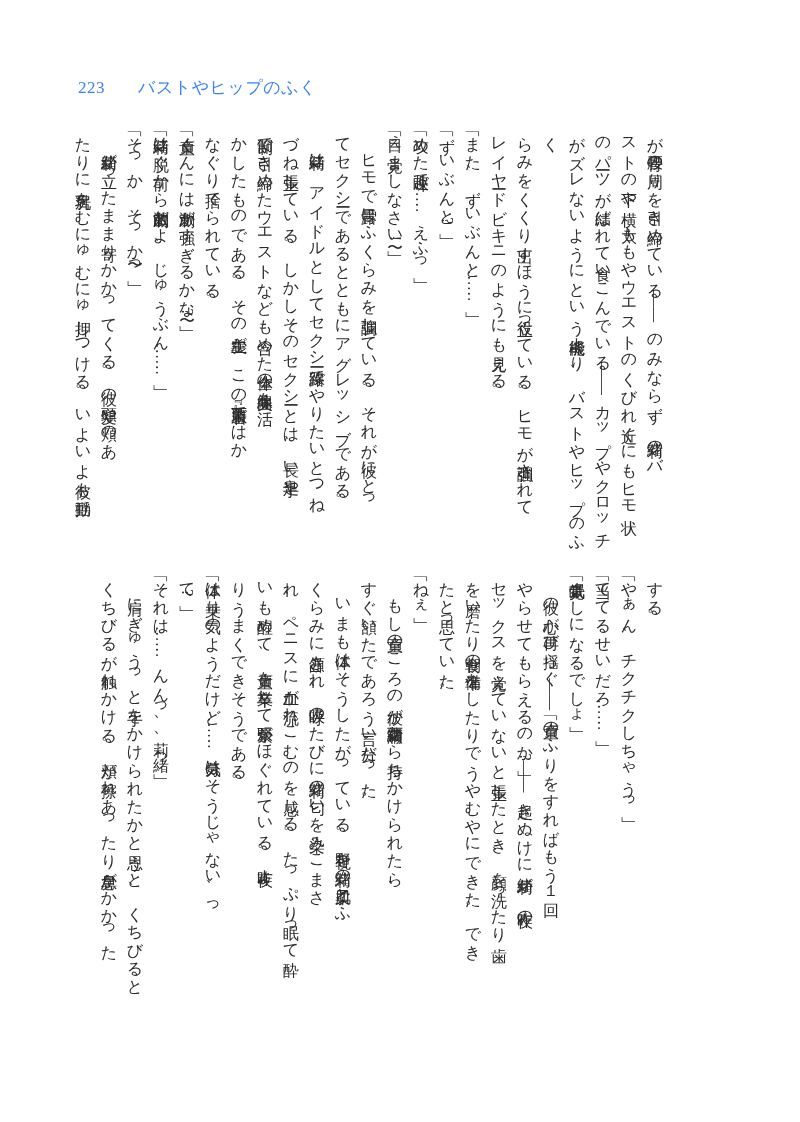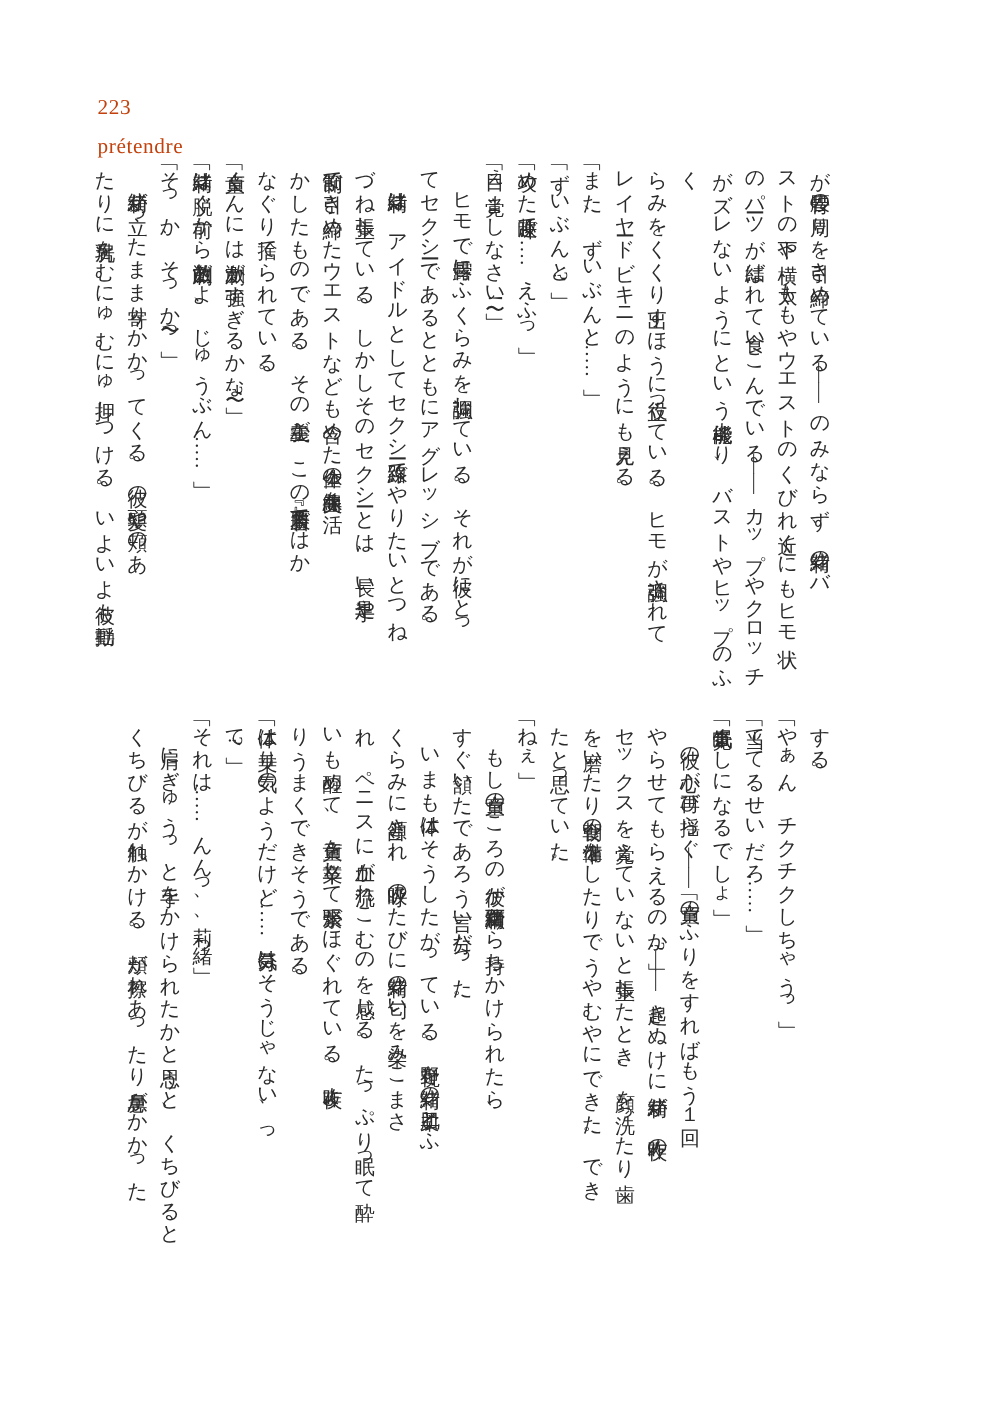--- a/index.html
+++ b/index.html
@@ -15,25 +15,24 @@
     background: #ffffff;
     overflow: hidden;
     font-family: "Liberation Serif", "DejaVu Serif", serif;
   }
   .page-header {
     position: absolute;
     left: 78px;
     top: 76px;
     display: flex;
     align-items: baseline;
-    gap: 11px;
+    gap: 33px;
     font-size: 17px;
     letter-spacing: 0.5px;
-    color: #c2410c;
-    flex-direction: column;
+    color: #3b82f6;
   }
   .v-text {
     position: absolute;
     right: 132px;
     height: 424px;
     writing-mode: vertical-rl;
     text-orientation: mixed;
     white-space: pre-line;
     font-size: 16px;
     line-height: 26px;
@@ -44,21 +43,21 @@
   .v-text.upper { top: 126px; }
   .v-text.lower { top: 571px; }
 </style>
 </head>
 <body>
 
 <div class="page">
 
   <div class="page-header">
     <span>223</span>
-    <span>prétendre</span>
+    <span>バストやヒップのふく</span>
   </div>
 
   <div class="v-text upper">が腰骨の周りを引き締めている——のみならず、莉緒のバ
 ストの下や横、太ももやウエストのくびれ近くにもヒモ状
 のパーツが結ばれて食いこんでいる——カップやクロッチ
 がズレないようにという機能より、バストやヒップのふく
 らみをくくり出すほうに役立っている。ヒモが強調されて
 レイヤードビキニのようにも見える。
 「また、ずいぶんと……」
 「ずいぶんと?」

